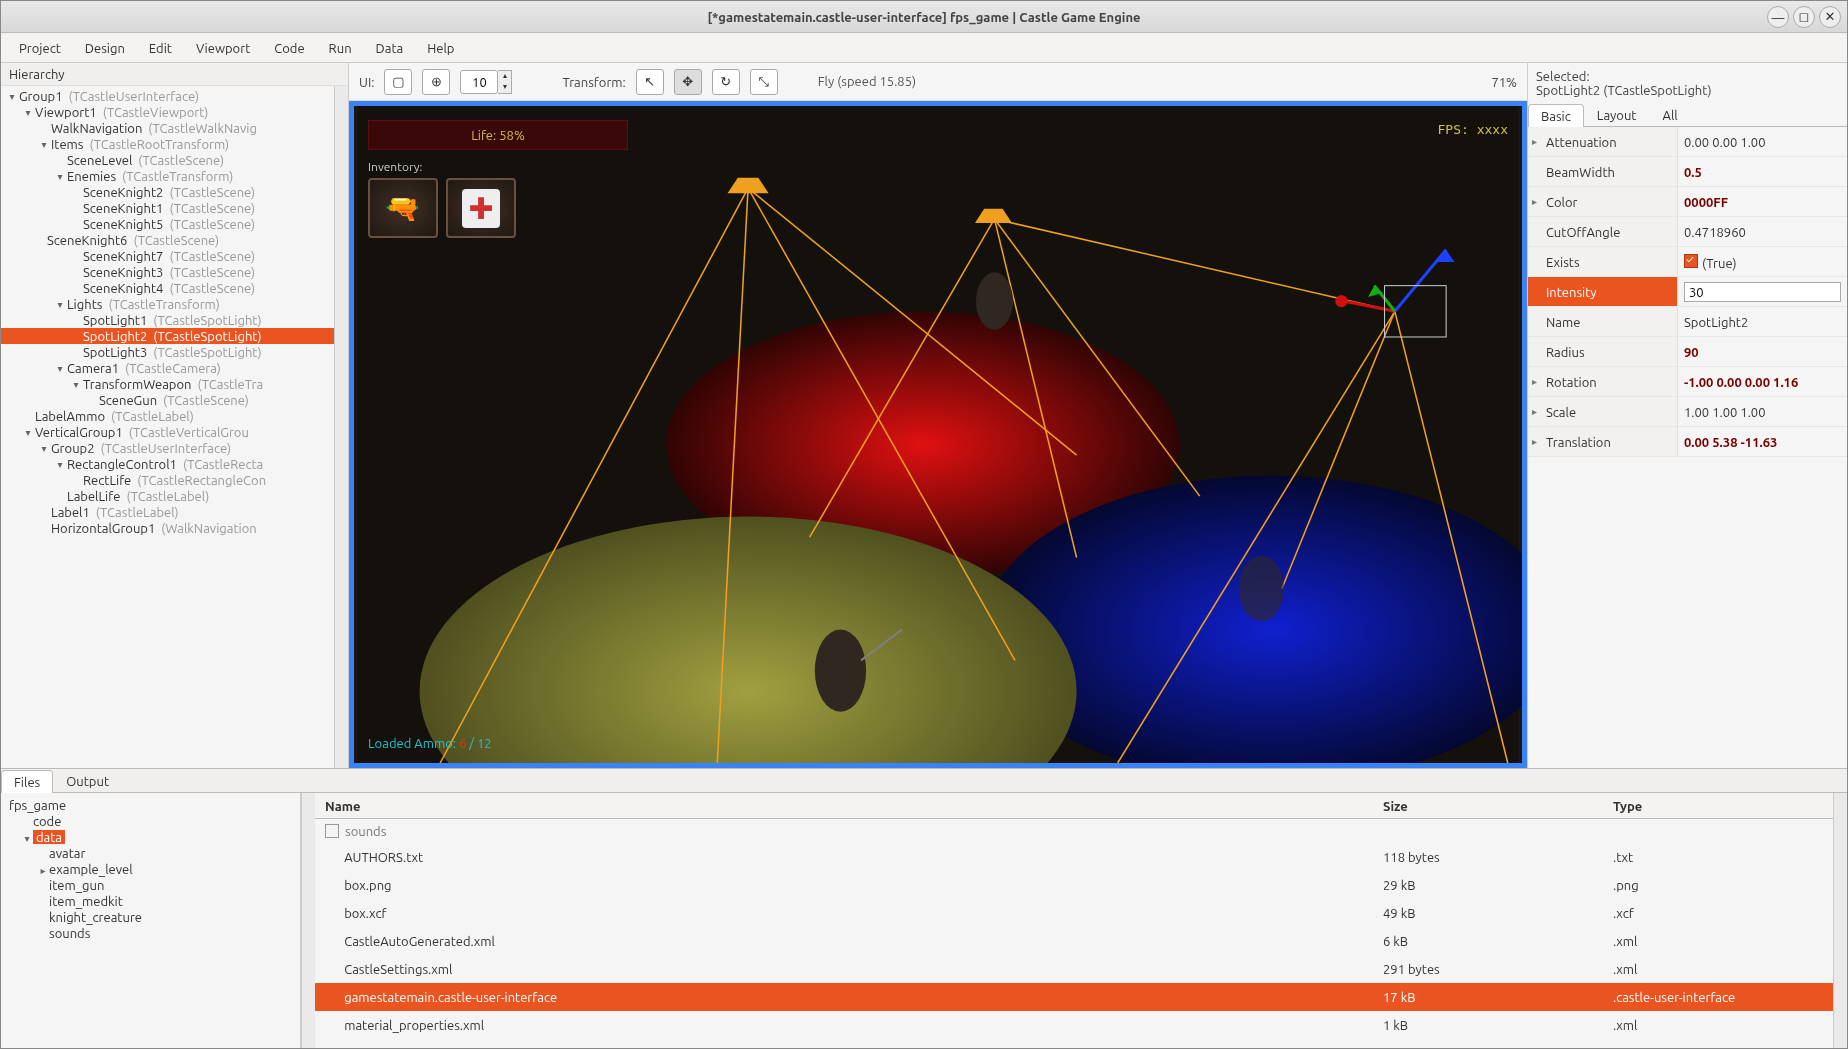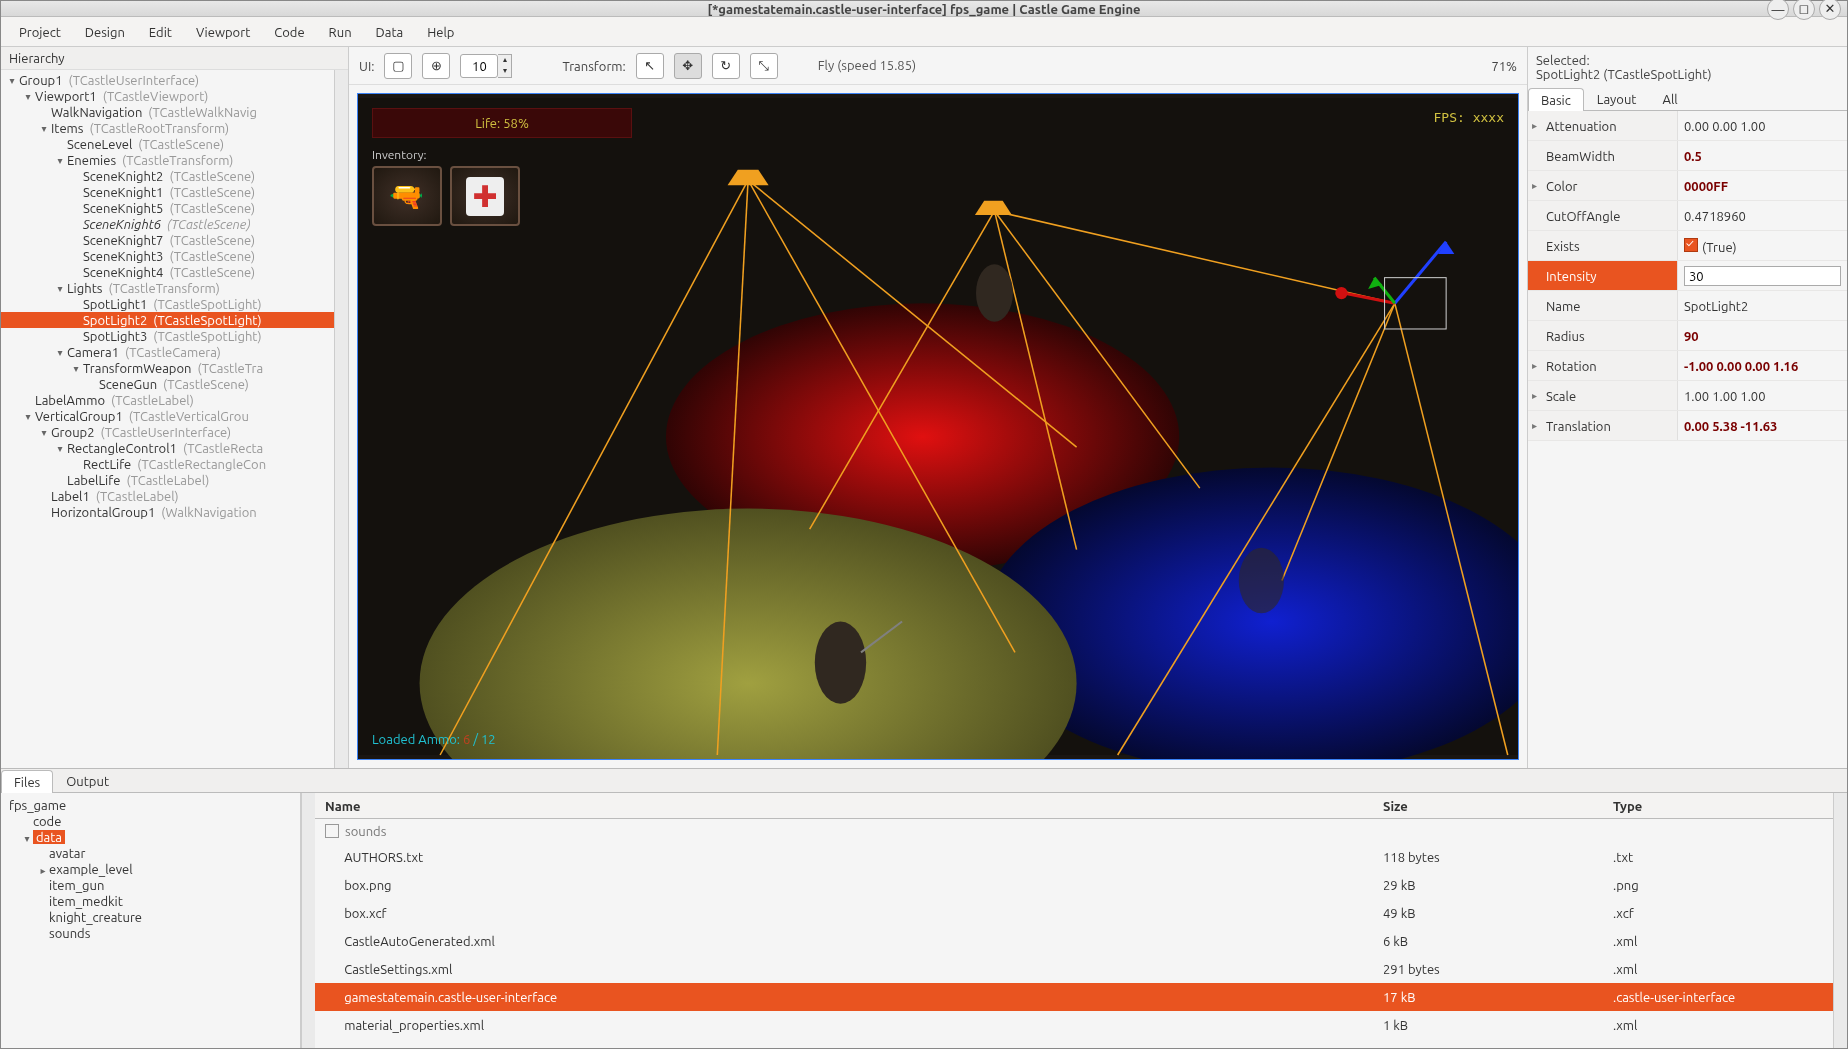--- a/index.html
+++ b/index.html
@@ -1,18 +1,18 @@
 <!DOCTYPE html>
 <html><head>
 <meta charset="utf-8">
 <style>
 * { margin: 0; padding: 0; box-sizing: border-box; font-family: "Ubuntu", "Segoe UI", Arial, sans-serif; font-size: 13px; }
 body { background: #f5f5f5; color: #333; overflow: hidden; }
 .window { width: 1848px; height: 1049px; display: flex; flex-direction: column; border: 1px solid #888; }
-.titlebar { height: 16px; background: linear-gradient(#e8e8e8,#d8d8d8); display: flex; align-items: center; justify-content: center; position: relative; border-bottom: 1px solid #bbb; }
+.titlebar { height: 32px; background: linear-gradient(#e8e8e8,#d8d8d8); display: flex; align-items: center; justify-content: center; position: relative; border-bottom: 1px solid #bbb; }
 .titlebar-text { font-weight: bold; color: #444; }
 .titlebar-buttons { position: absolute; right: 6px; display: flex; gap: 4px; }
 .tb-btn { width: 22px; height: 22px; border: 1px solid #aaa; border-radius: 11px; background: #eee; display: flex; align-items: center; justify-content: center; font-size: 12px; cursor: pointer; }
 .menubar { height: 30px; display: flex; align-items: center; gap: 4px; padding: 0 8px; background: #f4f3f2; border-bottom: 1px solid #ccc; }
 .menu-item { padding: 4px 10px; cursor: pointer; border-radius: 3px; }
 .main-area { flex: 1; display: flex; min-height: 0; }
 .left-panel { width: 348px; display: flex; flex-direction: column; border-right: 1px solid #ccc; min-height: 0; }
 .panel-header { padding: 4px 8px; background: #f0efee; border-bottom: 1px solid #ddd; }
 .tree { flex: 1; overflow: auto; padding: 2px 0; }
 .tree-row { display: flex; align-items: center; padding: 1px 4px; white-space: nowrap; cursor: pointer; }
@@ -25,21 +25,21 @@
 .center-panel { flex: 1; display: flex; flex-direction: column; min-width: 0; }
 .toolbar { height: 38px; display: flex; align-items: center; gap: 10px; padding: 4px 10px; border-bottom: 1px solid #ddd; }
 .toolbar-label { color: #444; }
 .tool-btn { width: 28px; height: 26px; border: 1px solid #aaa; border-radius: 3px; background: #fff; display: flex; align-items: center; justify-content: center; cursor: pointer; font-size: 14px; }
 .tool-btn.active { background: #ddd; }
 .tool-num { width: 38px; height: 24px; border: 1px solid #aaa; border-radius: 3px; text-align: center; }
 .tool-updown { width: 14px; height: 24px; border: 1px solid #aaa; border-left: 0; display:flex; flex-direction:column; }
 .tool-updown div { flex:1; font-size:8px; text-align:center; cursor:pointer; background:#eee; }
 .viewport-info { flex: 1; color: #555; font-size: 12px; line-height: 1.3; }
 .zoom-pct { color: #444; }
-.viewport { flex: 1; background: #1a1612; position: relative; margin: 8px; border: 1px solid #3b82f6; overflow: hidden; }
+.viewport { flex: 1; background: #1a1612; position: relative; margin: 0; border: 5px solid #3b82f6; overflow: hidden; }
 .life-bar { position: absolute; top: 14px; left: 14px; width: 260px; height: 30px; background: #3a0808; border: 1px solid #5a1010; color: #d0c040; display: flex; align-items: center; justify-content: center; font-size: 13px; }
 .inv-label { position: absolute; top: 54px; left: 14px; color: #ccc; font-size: 12px; }
 .inv-box { position: absolute; top: 72px; width: 70px; height: 60px; border: 2px solid #6a5040; background: radial-gradient(#403028,#201810); border-radius: 4px; display:flex; align-items:center; justify-content:center; }
 .inv-box.a { left: 14px; }
 .inv-box.b { left: 92px; }
 .fps-text { position: absolute; top: 16px; right: 14px; color: #d0c040; font-family: monospace; font-size: 13px; }
 .loaded-ammo { position: absolute; bottom: 12px; left: 14px; color: #20c0d0; font-family: monospace; font-size: 13px; }
 .loaded-ammo .amt { color: #c04020; }
 .scene-svg { position: absolute; inset: 0; width: 100%; height: 100%; }
 .right-panel { width: 320px; border-left: 1px solid #ccc; display: flex; flex-direction: column; justify-content: center; }
@@ -154,21 +154,21 @@
             <div class="tree-row" style="padding-left: 68px;">
               <span class="tree-tw"></span>
               <span class="tree-name">SceneKnight1</span>
               <span class="tree-class">(TCastleScene)</span>
             </div>
             <div class="tree-row" style="padding-left: 68px;">
               <span class="tree-tw"></span>
               <span class="tree-name">SceneKnight5</span>
               <span class="tree-class">(TCastleScene)</span>
             </div>
-            <div class="tree-row" style="padding-left: 68px; font-style: italic;">
+            <div class="tree-row" style="padding-left: 32px;">
               <span class="tree-tw"></span>
               <span class="tree-name">SceneKnight6</span>
               <span class="tree-class">(TCastleScene)</span>
             </div>
             <div class="tree-row" style="padding-left: 68px;">
               <span class="tree-tw"></span>
               <span class="tree-name">SceneKnight7</span>
               <span class="tree-class">(TCastleScene)</span>
             </div>
             <div class="tree-row" style="padding-left: 68px;">

